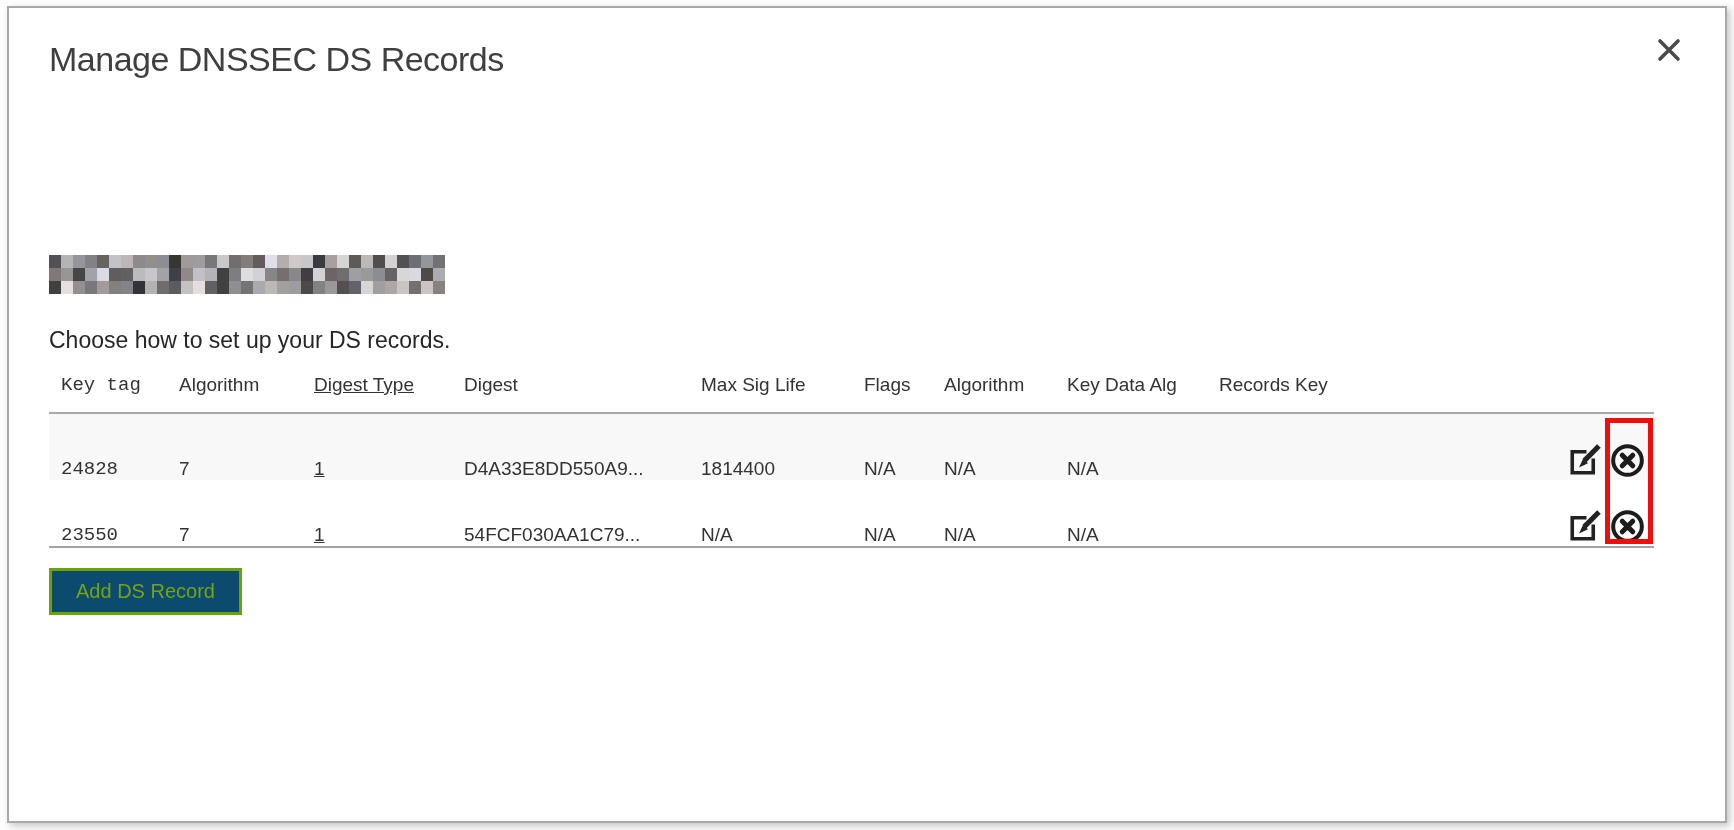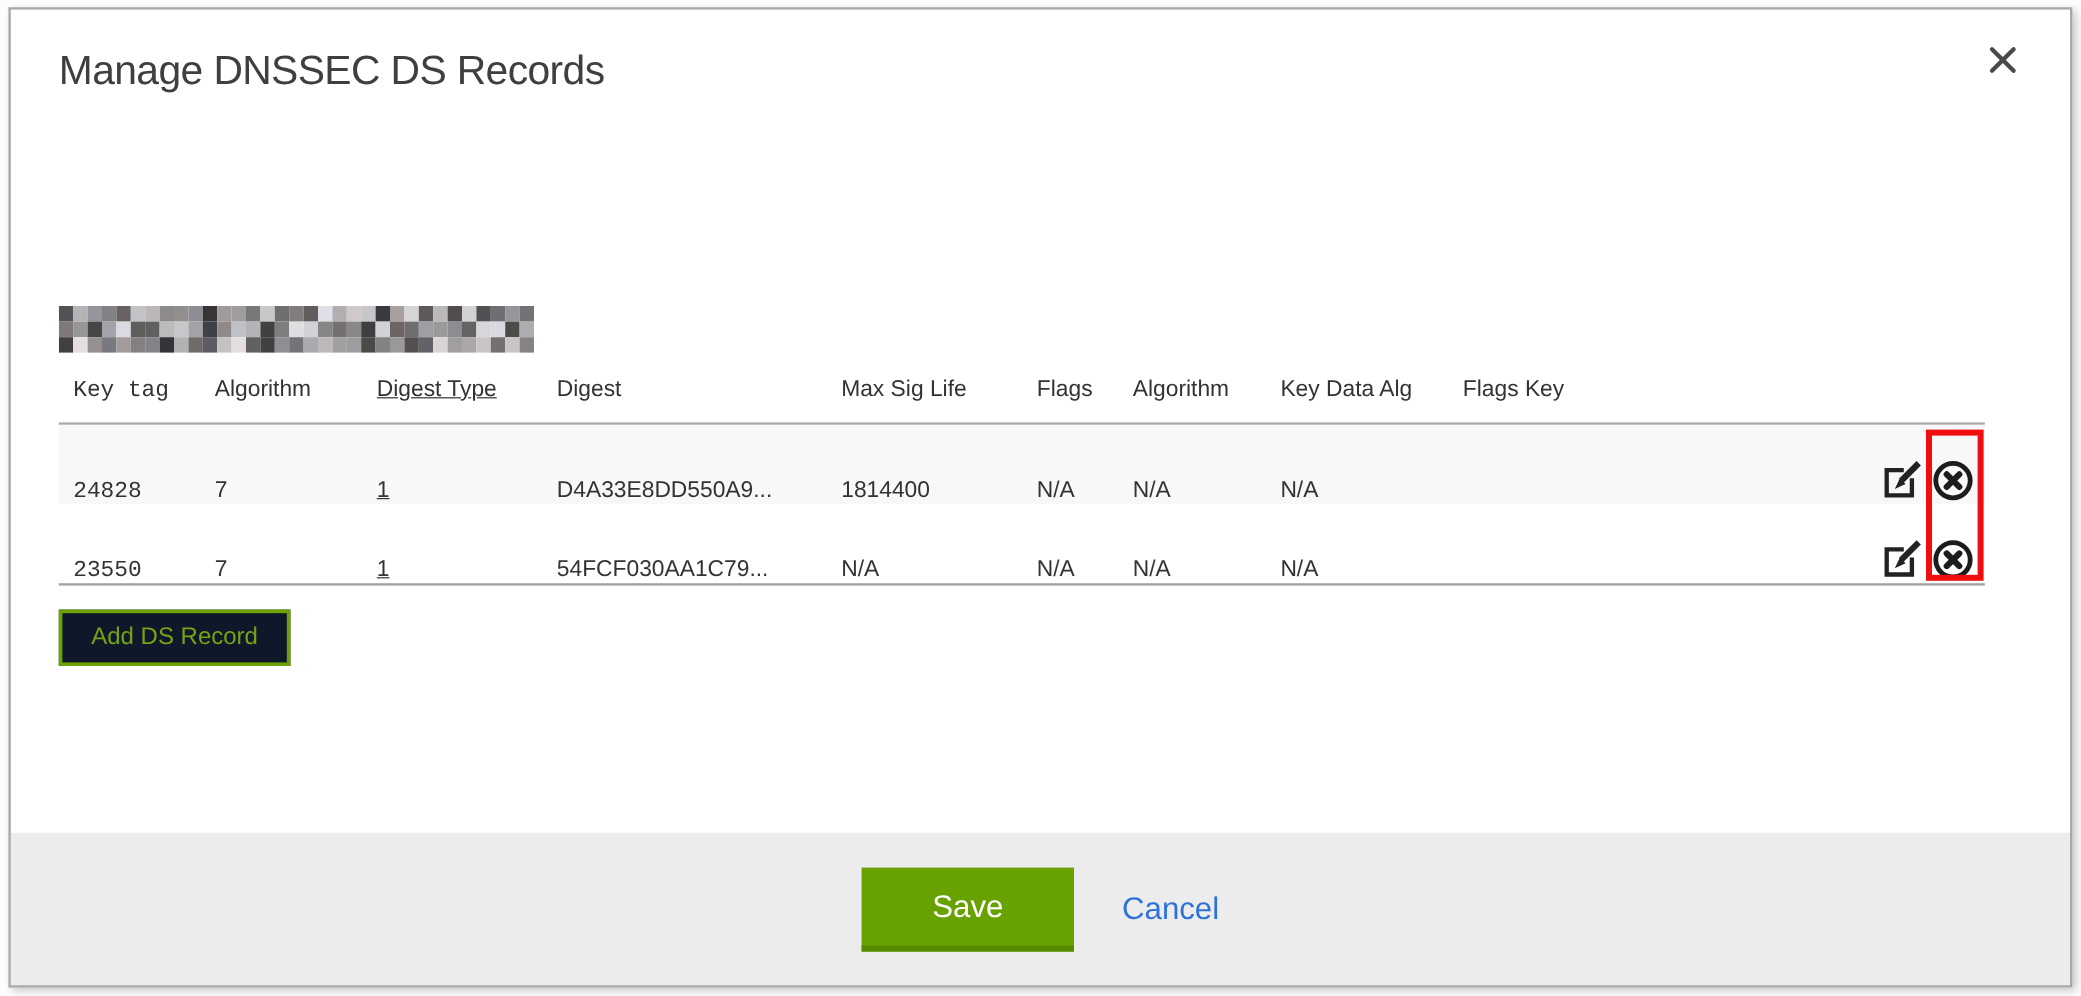--- a/index.html
+++ b/index.html
@@ -37,21 +37,21 @@
   .c4{width:163px;} .c5{width:80px;} .c6{width:123px;} .c7{width:152px;}
   .c8{flex:1 1 auto;}
   .c-actions { width:95px; display:flex; justify-content:flex-end; align-items:center; gap:6px; padding-right:8px; }
   .icon-btn { background:none; border:none; padding:0; cursor:pointer; width:37px; height:37px; display:flex; align-items:center; justify-content:center; }
   .annotation-box {
     position:absolute; top:44px; right:1px; width:48px; height:126px;
     border:5px solid var(--annotation-red); pointer-events:none; z-index:3;
   }
   .add-ds-btn {
     margin-top:20px; height:47px; padding:0 24px;
-    background:#0f172a; border:3px solid var(--outline-green);
+    background:#0c4a6e; border:3px solid var(--outline-green);
     color:var(--outline-green-text); font-size:20px; font-family:"Liberation Sans", sans-serif;
     cursor:pointer; display:inline-block;
   }
   .modal-footer {
     height:127px; background:#ececec; display:flex; align-items:center; justify-content:center;
   }
   .save-btn {
     min-width:177px; height:70px; padding:0 52px;
     background:var(--accent-green); border:none; border-bottom:5px solid #578a01;
     color:#fff; font-size:26px; font-family:"Liberation Sans", sans-serif; cursor:pointer;
@@ -171,32 +171,33 @@
         <span style="background: rgb(98, 98, 106);"></span>
         <span style="background: rgb(217, 213, 213);"></span>
         <span style="background: rgb(160, 158, 158);"></span>
         <span style="background: rgb(173, 166, 166);"></span>
         <span style="background: rgb(202, 197, 197);"></span>
         <span style="background: rgb(117, 112, 112);"></span>
         <span style="background: rgb(201, 197, 197);"></span>
         <span style="background: rgb(135, 130, 130);"></span>
       </div>
 
+    <p class="instruction">Choose how to set up your DS records.</p>
 
     <div class="table-wrap">
       <div class="thead">
         <div class="cell c0">Key tag</div>
         <div class="cell c1">Algorithm</div>
         <div class="cell c2">Digest Type</div>
         <div class="cell c3">Digest</div>
         <div class="cell c4">Max Sig Life</div>
         <div class="cell c5">Flags</div>
         <div class="cell c6">Algorithm</div>
         <div class="cell c7">Key Data Alg</div>
-        <div class="cell c8">Flags Key</div>
+        <div class="cell c8">Records Key</div>
         <div class="c-actions"></div>
       </div>
 
       <div class="tbody">
         <div class="trow alt">
           <div class="cell c0">24828</div>
           <div class="cell c1">7</div>
           <div class="cell c2">1</div>
           <div class="cell c3">D4A33E8DD550A9...</div>
           <div class="cell c4">1814400</div>
@@ -256,17 +257,13 @@
           </div>
         </div>
       </div>
 
       <div class="annotation-box"></div>
     </div>
 
     <button class="add-ds-btn">Add DS Record</button>
   </div>
 
-  <div class="modal-footer">
-    <button class="save-btn">Save</button>
-    <a class="cancel-link">Cancel</a>
-  </div>
 </div>
 
 </body></html>

